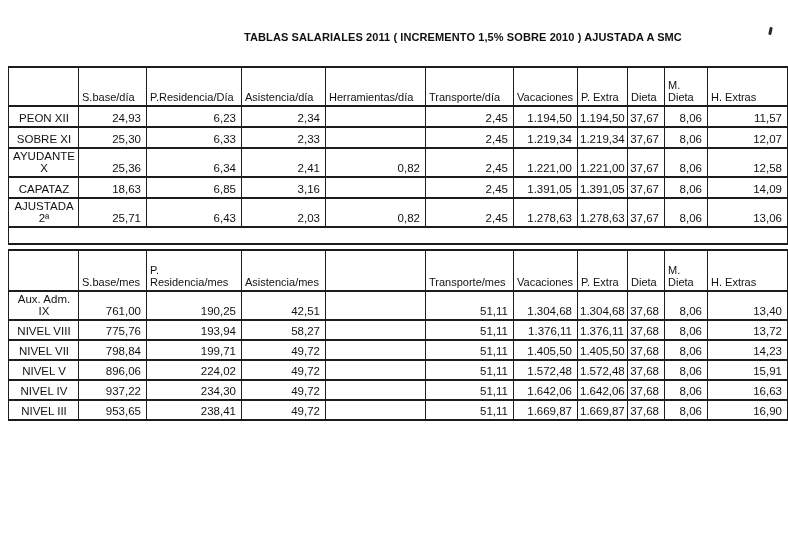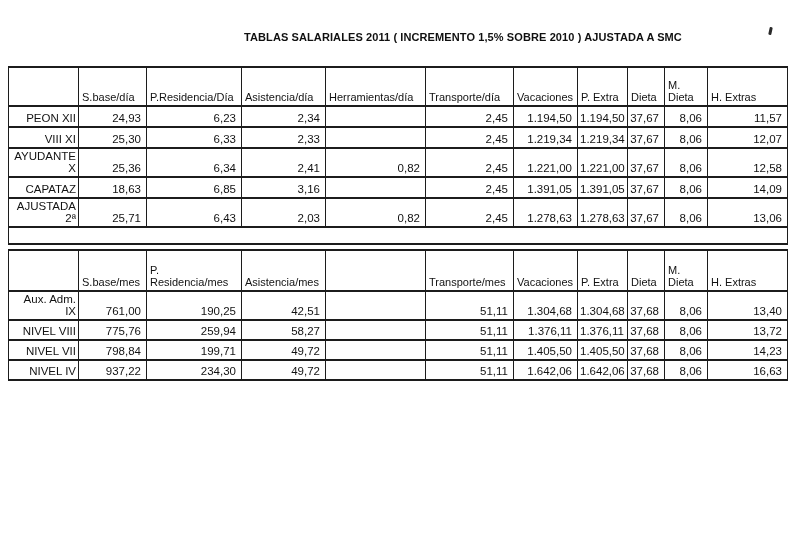--- a/index.html
+++ b/index.html
@@ -57,21 +57,21 @@
     font-weight: normal;
     text-align: left;
     vertical-align: bottom;
     padding: 2px 2px 2px 3px;
     white-space: pre-line;
     height: 33px;
     font-size: 11px;
   }
   tbody tr { height: 21px; }
   td.rowlabel {
-    text-align: right;
+    text-align: center;
     vertical-align: bottom;
     padding: 1px 2px 2px 3px;
     margin-top: 8px;
   }
   td.num {
     text-align: right;
     vertical-align: bottom;
     padding: 1px 5px 2px 2px;
   }
   tbody.spacer tr { height: 17px; }
@@ -139,21 +139,21 @@
           <td class="num">2,34</td>
           <td class="num"></td>
           <td class="num">2,45</td>
           <td class="num">1.194,50</td>
           <td class="num">1.194,50</td>
           <td class="num">37,67</td>
           <td class="num">8,06</td>
           <td class="num">11,57</td>
         </tr>
         <tr>
-          <td class="rowlabel">VIII XI</td>
+          <td class="rowlabel">SOBRE XI</td>
           <td class="num">25,30</td>
           <td class="num">6,33</td>
           <td class="num">2,33</td>
           <td class="num"></td>
           <td class="num">2,45</td>
           <td class="num">1.219,34</td>
           <td class="num">1.219,34</td>
           <td class="num">37,67</td>
           <td class="num">8,06</td>
           <td class="num">12,07</td>
@@ -246,21 +246,21 @@
           <td class="num">51,11</td>
           <td class="num">1.304,68</td>
           <td class="num">1.304,68</td>
           <td class="num">37,68</td>
           <td class="num">8,06</td>
           <td class="num">13,40</td>
         </tr>
         <tr>
           <td class="rowlabel">NIVEL VIII</td>
           <td class="num">775,76</td>
-          <td class="num">259,94</td>
+          <td class="num">193,94</td>
           <td class="num">58,27</td>
           <td class="num"></td>
           <td class="num">51,11</td>
           <td class="num">1.376,11</td>
           <td class="num">1.376,11</td>
           <td class="num">37,68</td>
           <td class="num">8,06</td>
           <td class="num">13,72</td>
         </tr>
         <tr>
@@ -270,28 +270,54 @@
           <td class="num">49,72</td>
           <td class="num"></td>
           <td class="num">51,11</td>
           <td class="num">1.405,50</td>
           <td class="num">1.405,50</td>
           <td class="num">37,68</td>
           <td class="num">8,06</td>
           <td class="num">14,23</td>
         </tr>
         <tr>
+          <td class="rowlabel">NIVEL V</td>
+          <td class="num">896,06</td>
+          <td class="num">224,02</td>
+          <td class="num">49,72</td>
+          <td class="num"></td>
+          <td class="num">51,11</td>
+          <td class="num">1.572,48</td>
+          <td class="num">1.572,48</td>
+          <td class="num">37,68</td>
+          <td class="num">8,06</td>
+          <td class="num">15,91</td>
+        </tr>
+        <tr>
           <td class="rowlabel">NIVEL IV</td>
           <td class="num">937,22</td>
           <td class="num">234,30</td>
           <td class="num">49,72</td>
           <td class="num"></td>
           <td class="num">51,11</td>
           <td class="num">1.642,06</td>
           <td class="num">1.642,06</td>
           <td class="num">37,68</td>
           <td class="num">8,06</td>
           <td class="num">16,63</td>
         </tr>
+        <tr>
+          <td class="rowlabel">NIVEL III</td>
+          <td class="num">953,65</td>
+          <td class="num">238,41</td>
+          <td class="num">49,72</td>
+          <td class="num"></td>
+          <td class="num">51,11</td>
+          <td class="num">1.669,87</td>
+          <td class="num">1.669,87</td>
+          <td class="num">37,68</td>
+          <td class="num">8,06</td>
+          <td class="num">16,90</td>
+        </tr>
       </tbody>
   </table>
 
 </div>
 
 </body></html>

